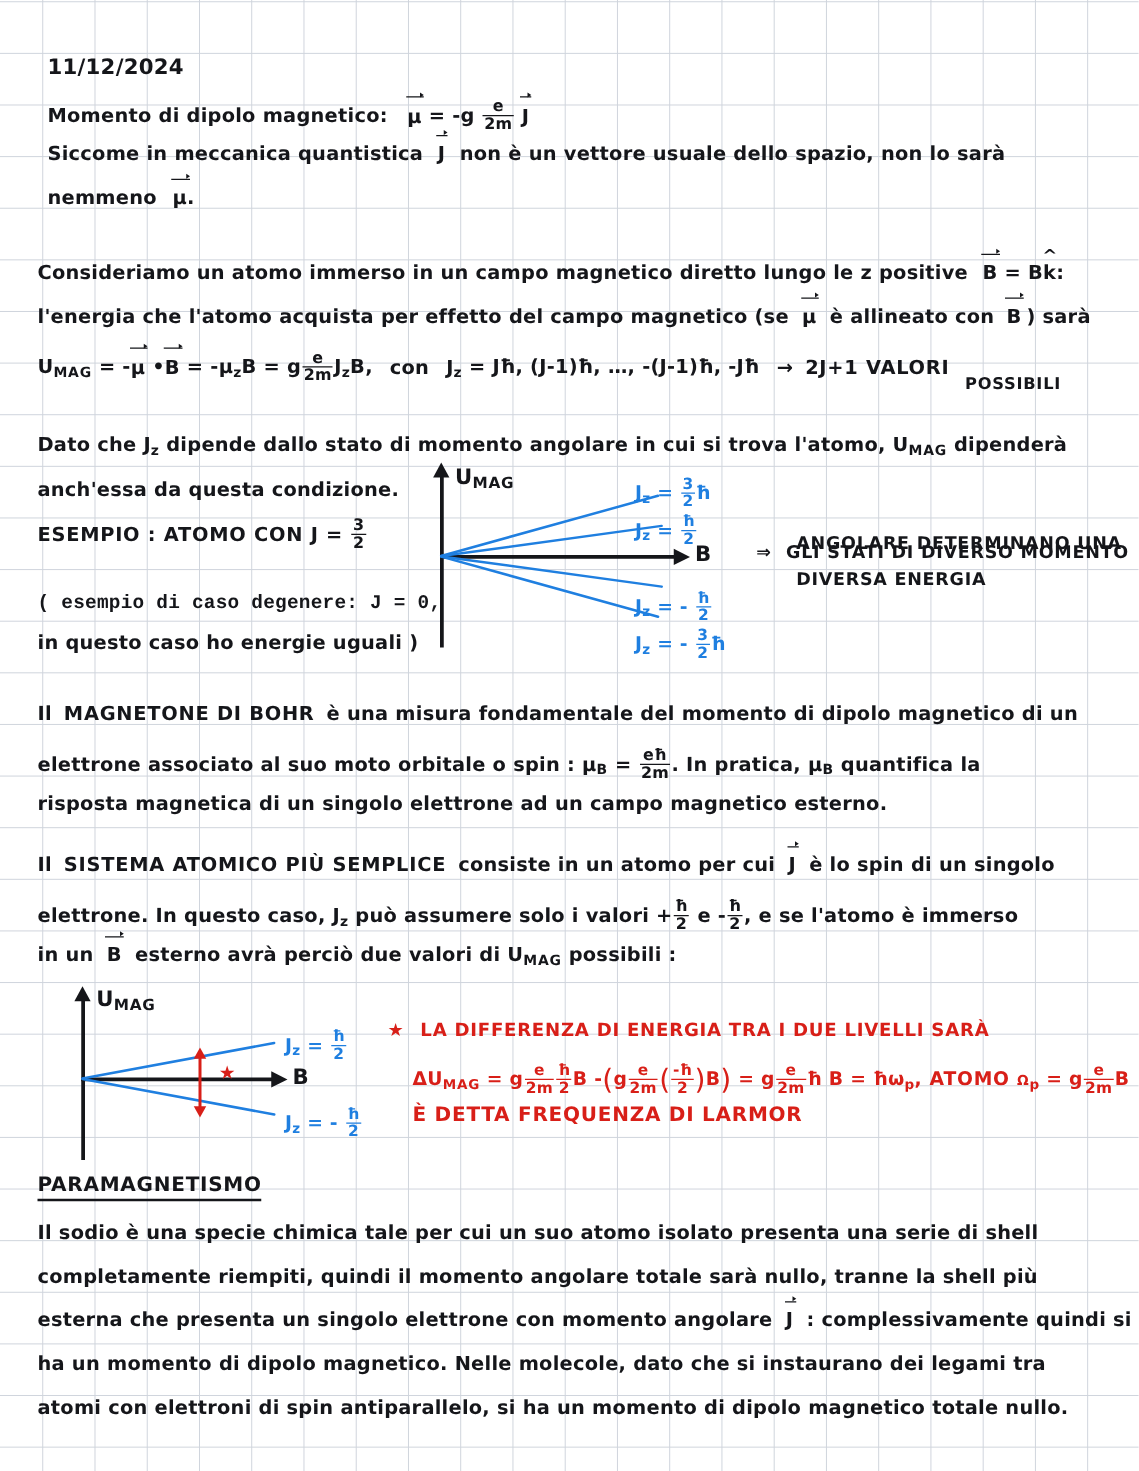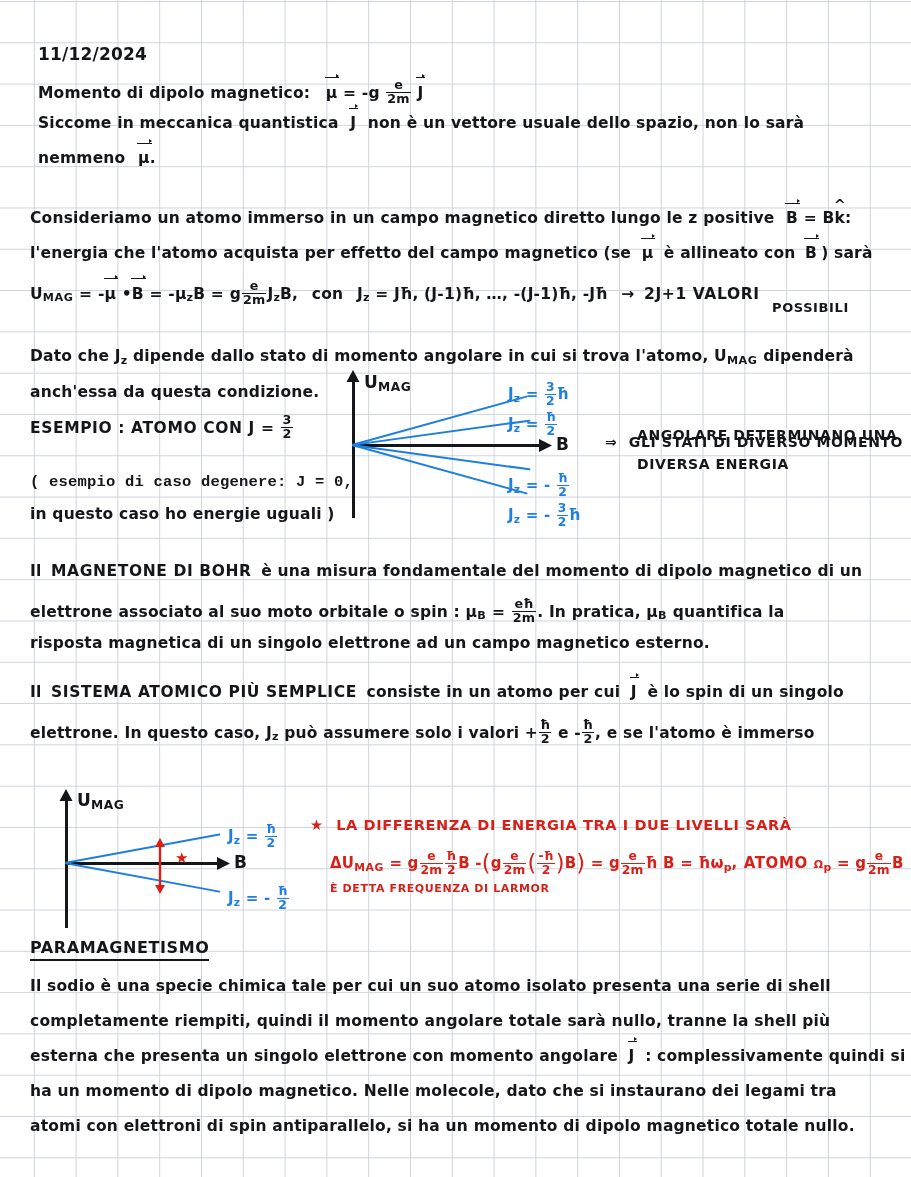--- a/index.html
+++ b/index.html
@@ -237,20 +237,26 @@
     <span class="caps" style="margin:0 4px;">SISTEMA ATOMICO PIÙ SEMPLICE</span>
     <span>consiste in un atomo per cui</span>
     <span class="vec" style="margin:0 5px;">J</span>
     <span>è lo spin di un singolo</span>
   </div>
   <div class="ink ln" style="left:30px; top:719px;">
     <span>elettrone. In questo caso, J</span><span class="sub">z</span>
     <span>può assumere solo i valori +</span><span class="frac"><span class="num">ħ</span><span>2</span></span>
     <span>e -</span><span class="frac"><span class="num">ħ</span><span>2</span></span><span>, e se l'atomo è immerso</span>
   </div>
+  <div class="ink ln" style="left:30px; top:755px;">
+    <span>in un</span>
+    <span class="vec" style="margin:0 5px;">B</span>
+    <span>esterno avrà perciò due valori di U</span><span class="sub caps">MAG</span>
+    <span>possibili :</span>
+  </div>
 
   <div>
     <div class="axis-v" style="left:65px; top:795px; width:2.6px; height:133px;"></div>
     <svg style="left:58px; top:789px;" width="16" height="14">
       <polygon points="8,0 1.5,12 14.5,12" fill="#15161a"></polygon>
     </svg>
     <div class="ink" style="left:77px; top:790px; font-size:17px;">
       <span>U</span><span class="sub caps">MAG</span>
     </div>
 
@@ -292,21 +298,21 @@
   </div>
 
   <div class="ink red" style="left:330px; top:850px; font-size:15px;">
     <span>ΔU</span><span class="sub caps">MAG</span>
     <span>= g</span><span class="frac"><span class="num">e</span><span>2m</span></span><span class="frac"><span class="num">ħ</span><span>2</span></span><span>B -</span><span class="big">(</span><span>g</span><span class="frac"><span class="num">e</span><span>2m</span></span><span class="big">(</span><span class="frac"><span class="num">-ħ</span><span>2</span></span><span class="big">)</span><span>B</span><span class="big">)</span>
     <span>= g</span><span class="frac"><span class="num">e</span><span>2m</span></span><span>ħ B</span>
     <span>= ħω</span><span class="sub">p</span><span class="caps">, ATOMO ω</span><span class="sub">p</span>
     <span>= g</span><span class="frac"><span class="num">e</span><span>2m</span></span><span>B</span>
   </div>
 
-  <div class="ink red caps" style="left:330px; top:882px; font-size:11px;text-align:center;">
+  <div class="ink red caps" style="left:330px; top:882px; font-size:16px;text-align:center;">
     <span>È DETTA  FREQUENZA DI LARMOR</span>
   </div>
 
   <div class="ink caps ul-title" style="left:30px; top:938px; font-size:16px;">
     <span>PARAMAGNETISMO</span>
   </div>
 
   <div class="ink ln" style="left:30px; top:977px;">
     <span>Il sodio è una specie chimica tale per cui un suo atomo isolato presenta una serie di shell</span>
   </div>

